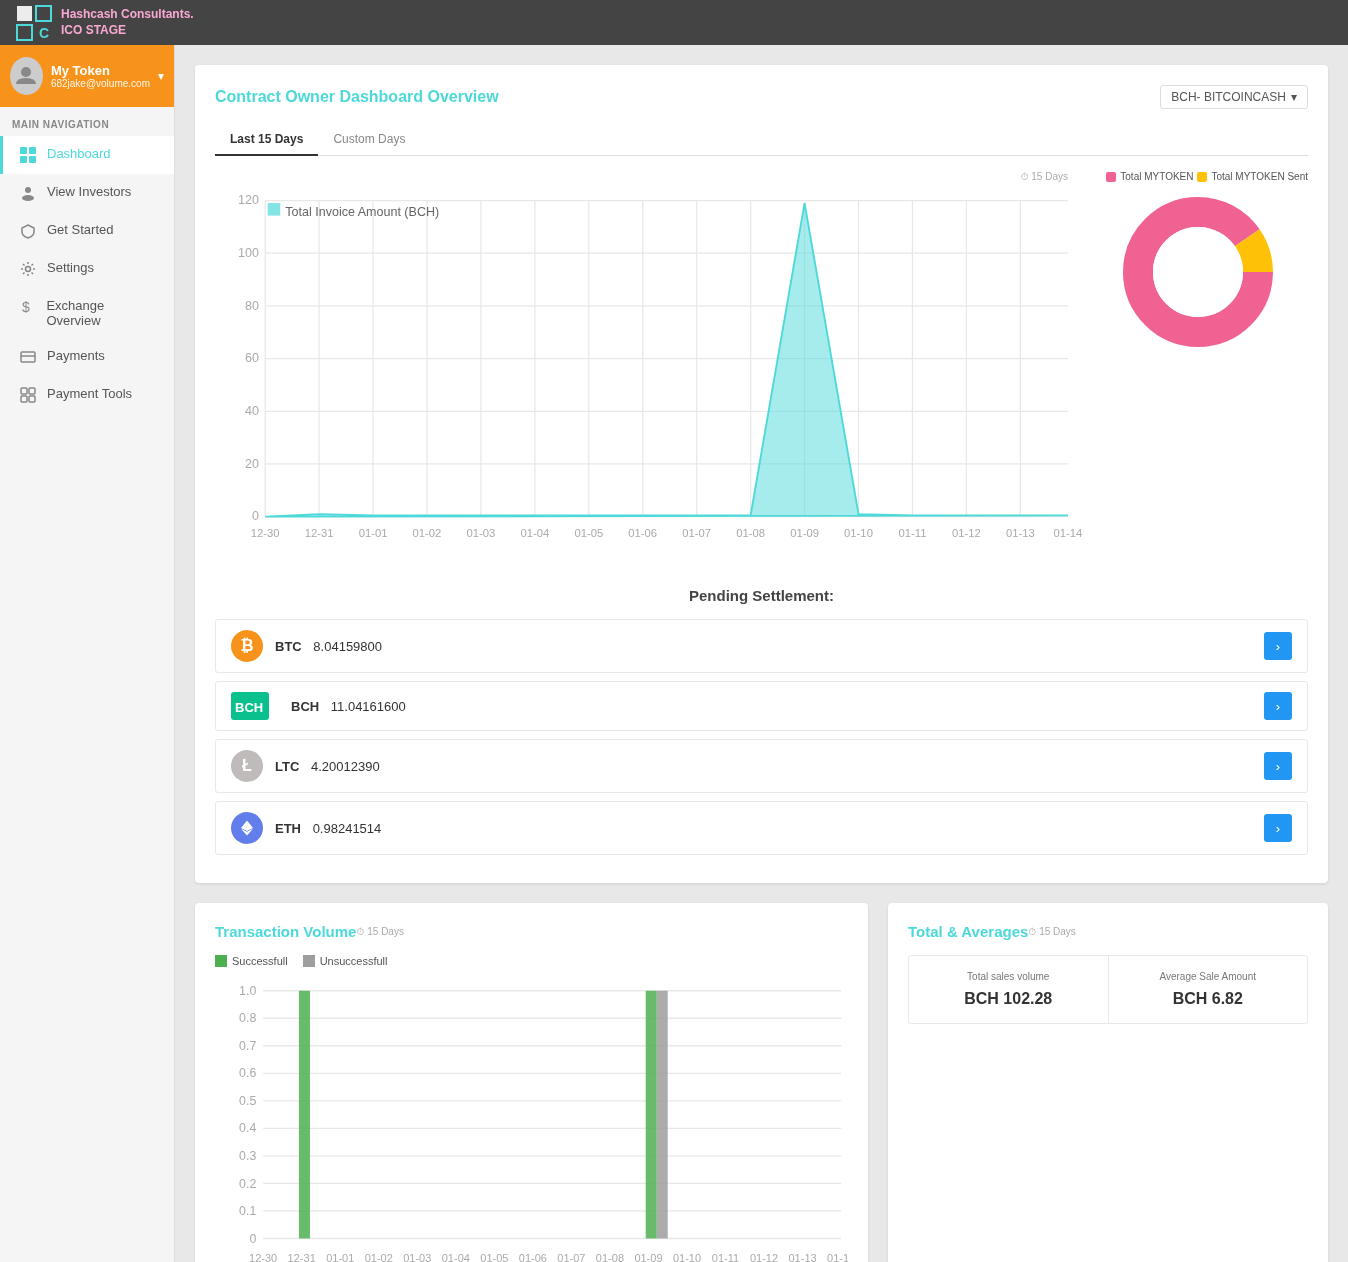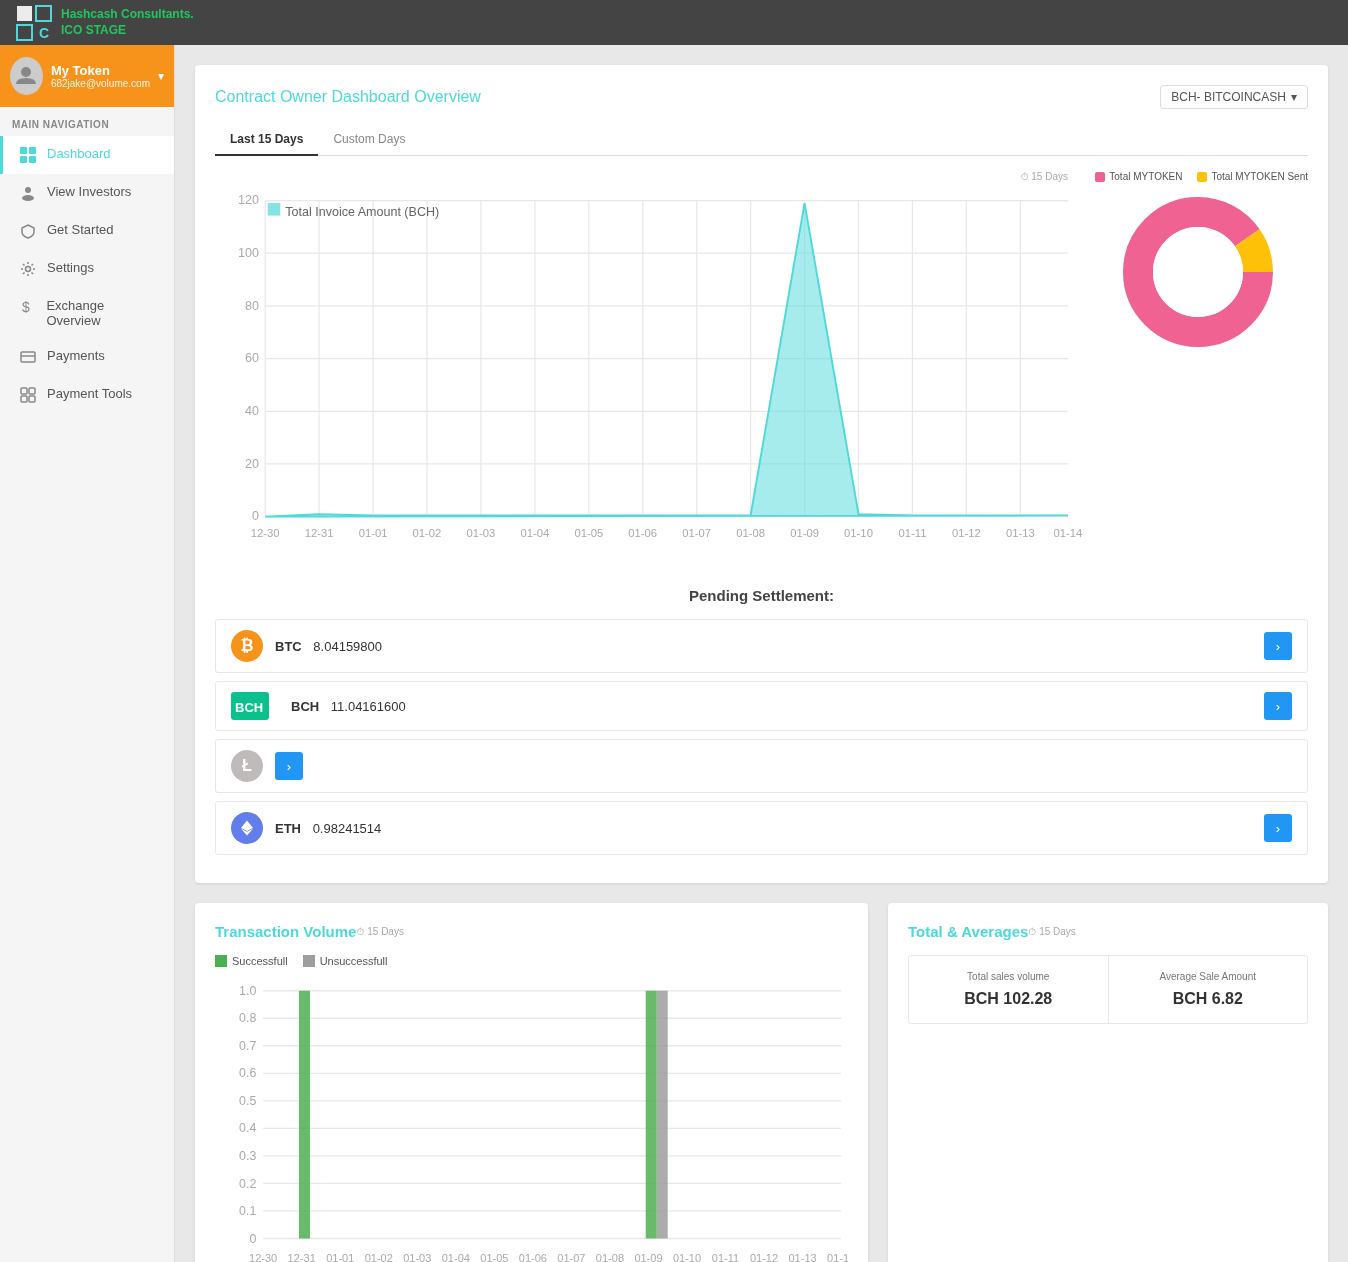--- a/index.html
+++ b/index.html
@@ -21,21 +21,21 @@
     .logo-icon {
       width: 38px;
       height: 38px;
     }
     .logo-text {
       color: #fff;
       font-size: 11px;
       line-height: 1.3;
     }
     .logo-text span {
-      color: #22c55e;
+      color: #f9a8d4;
       font-size: 12px;
       font-weight: bold;
       display: block;
     }
     .ico-stage {
       color: #f7931a;
       font-size: 10px;
       font-weight: bold;
     }
 
@@ -140,21 +140,21 @@
     
     .dashboard-header {
       display: flex;
       justify-content: space-between;
       align-items: center;
       margin-bottom: 15px;
     }
     .dashboard-title {
       color: #4dd9d9;
       font-size: 16px;
-      font-weight: 400;
+      font-weight: 700;
     }
     .currency-selector {
       display: flex;
       align-items: center;
       gap: 5px;
       color: #555;
       font-size: 12px;
       cursor: pointer;
       border: 1px solid #ddd;
       padding: 4px 10px;
@@ -192,21 +192,21 @@
       position: relative;
     }
     .donut-chart-area {
       width: 220px;
       display: flex;
       flex-direction: column;
       align-items: center;
     }
     .chart-legend {
       display: flex;
-      gap: 15px;
+      gap: 4px;
       font-size: 10px;
       margin-bottom: 10px;
       justify-content: flex-end;
       width: 100%;
     }
     .legend-item {
       display: flex;
       align-items: center;
       gap: 4px;
       color: #555;
@@ -589,20 +589,24 @@
         </div>
         <div class="crypto-amount" style="margin-left:10px;">
           <span class="crypto-symbol">BCH</span>
           <span>11.04161600</span>
         </div>
         <div class="arrow-btn">›</div>
       </div>
 
       <div class="settlement-row">
         <div class="crypto-icon ltc-icon">Ł</div>
+        <div class="crypto-amount">
+          <span class="crypto-symbol">LTC</span>
+          <span>4.20012390</span>
+        </div>
         <div class="arrow-btn">›</div>
       </div>
 
       <div class="settlement-row">
         <div class="crypto-icon eth-icon">
           <svg viewBox="0 0 24 24" width="18" height="18" fill="white">
             <polygon points="12,2 4,12 12,16 20,12"></polygon>
             <polygon points="12,17 4,13 12,22 20,13"></polygon>
           </svg>
         </div>

